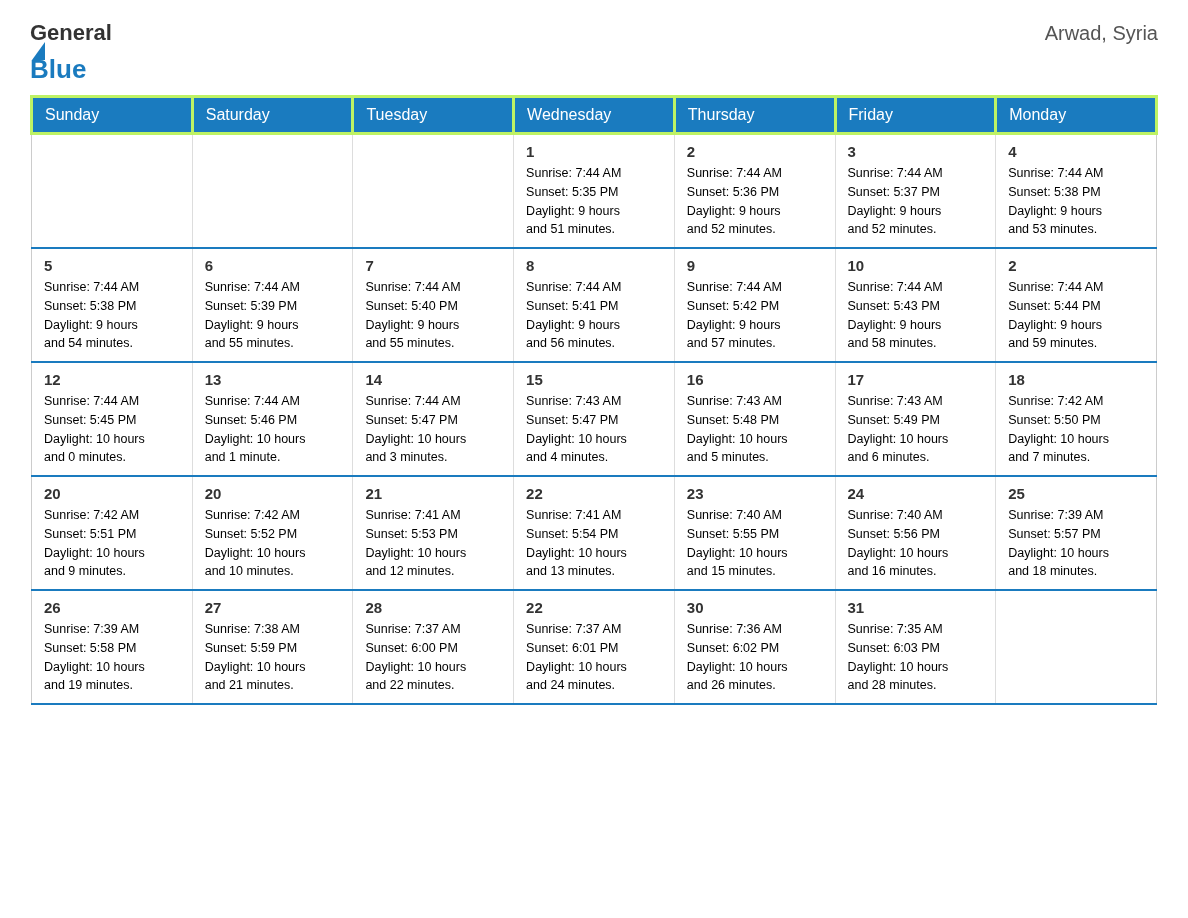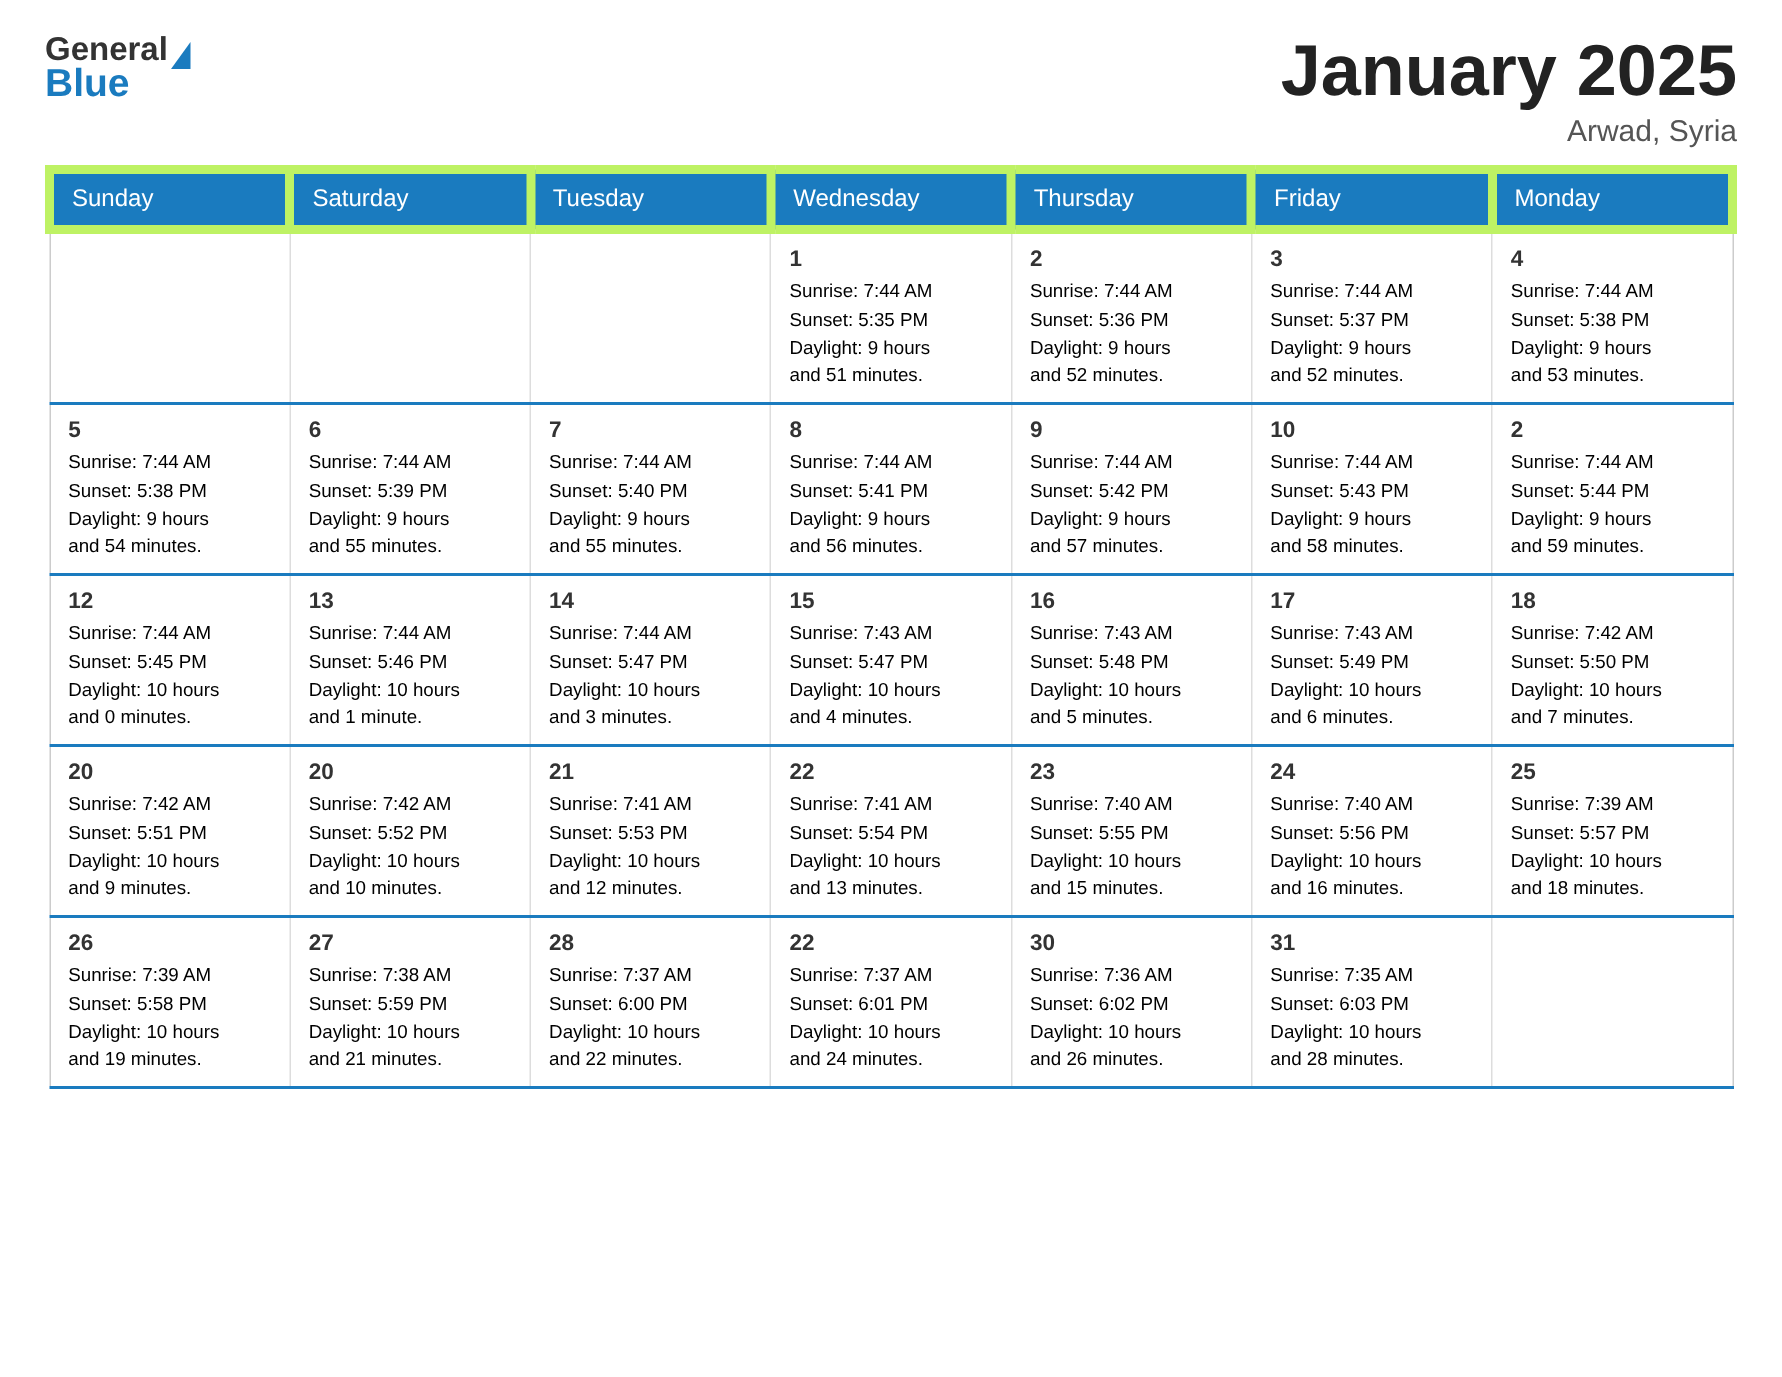--- a/index.html
+++ b/index.html
@@ -51,21 +51,21 @@
     }
     .calendar thead tr {
       background-color: #1a7bbf;
     }
     .calendar thead th {
       color: #fff;
       font-size: 16px;
       font-weight: normal;
       padding: 8px 12px;
       text-align: left;
-      border: 6px solid #bef264;
+      border: 3px solid #bef264;
     }
     .calendar tbody tr {
       border-bottom: 2px solid #1a7bbf;
     }
     .calendar tbody td {
       vertical-align: top;
       padding: 8px 12px;
       border-right: 1px solid #ddd;
       border-left: 1px solid #ddd;
       font-size: 13px;
@@ -93,31 +93,30 @@
     .empty-cell {
       background: #fff;
     }
   </style>
 </head>
 <body>
 
 <div class="header">
   <div class="logo">
     <div style="display:flex; flex-direction:column; align-items:flex-start;">
-      <div style="display:flex; align-items:flex-end;">
+      <div style="display:flex; align-items:flex-start;flex-direction:column;">
         <span class="logo-text-general">General</span>
         <div style="position:relative; margin-left:2px; margin-top:-4px;">
           <div style="width:0; height:0; border-left:13px solid transparent; border-right:0; border-bottom:18px solid #1a7bbf;"></div>
         </div>
       </div>
       <span class="logo-text-blue" style="margin-left: 0; margin-top:-6px;">Blue</span>
     </div>
   </div>
   <div class="title-area">
-    <div class="main-title">January 2025</div>
     <div class="subtitle">Arwad, Syria</div>
   </div>
 </div>
 
 <table class="calendar">
   <thead>
     <tr id="dow-row">
     <th>Sunday</th>
         <th>Saturday</th>
         <th>Tuesday</th>

